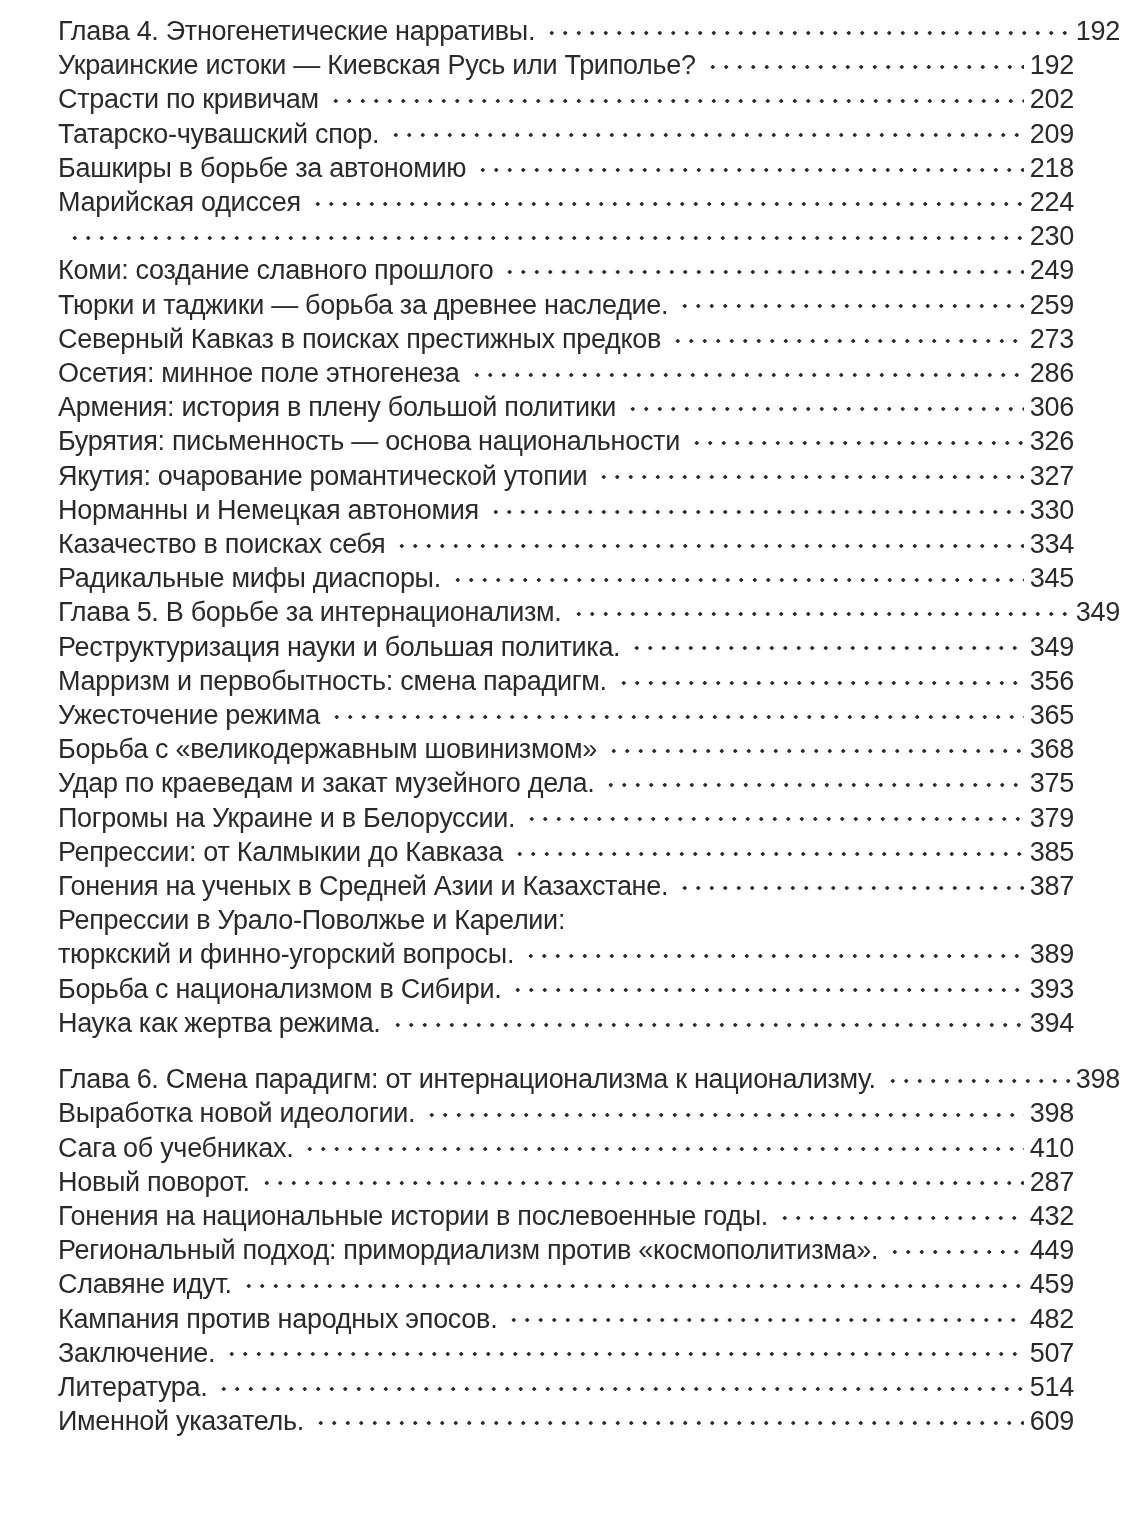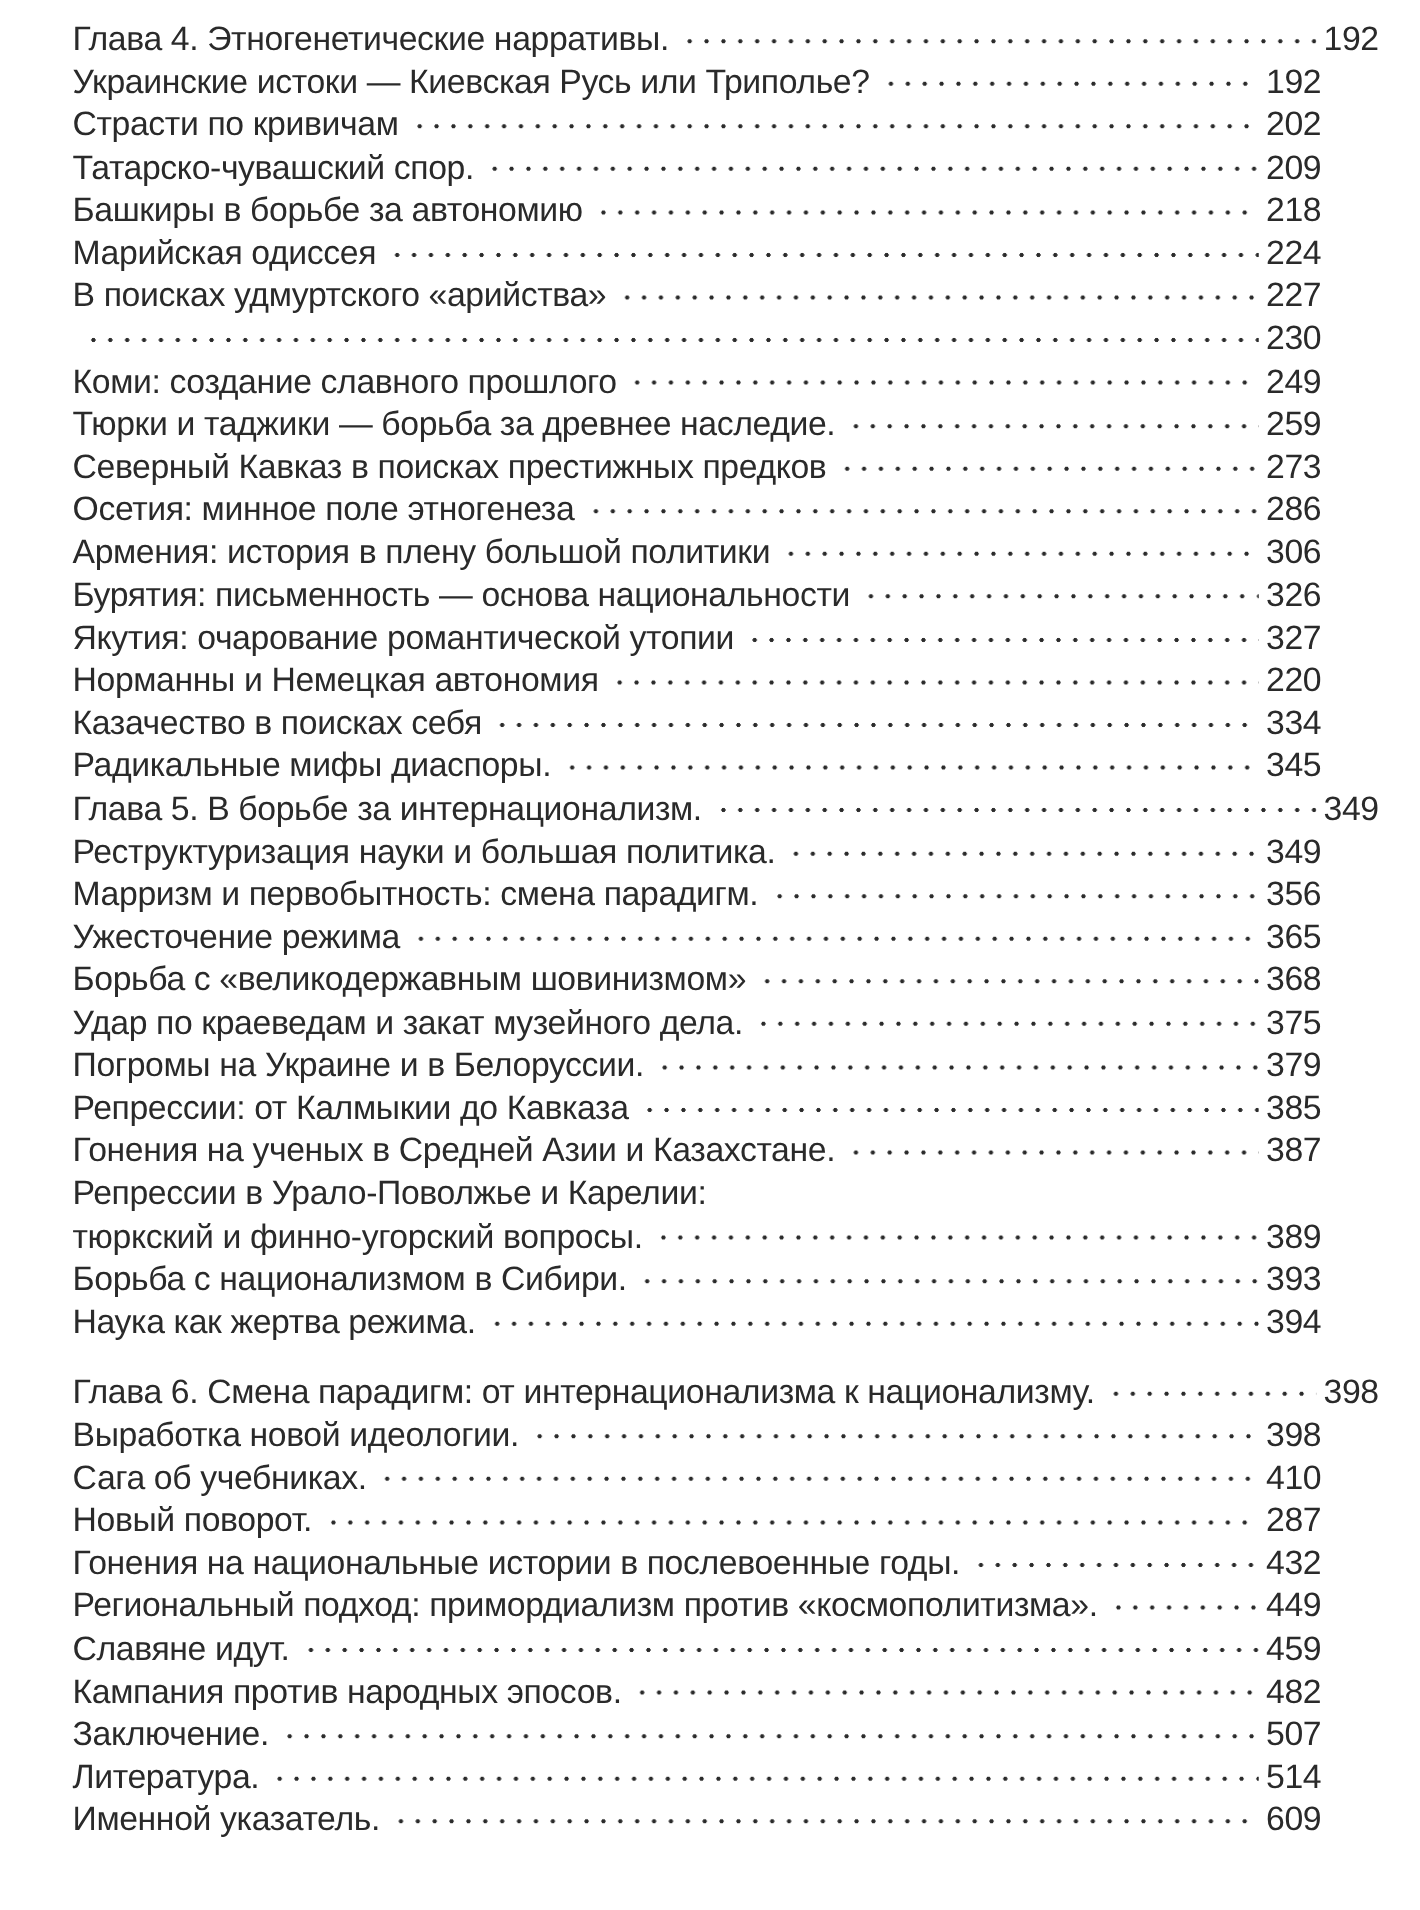--- a/index.html
+++ b/index.html
@@ -8,21 +8,21 @@
   }
   html,body{ margin:0; padding:0; }
   body{
     width:1136px; height:1528px;
     background:var(--bg);
     color:var(--ink);
     font-family:"Liberation Sans", sans-serif;
     overflow:hidden;
   }
   .toc{
-    padding:14px 33px 0 58px;
+    padding:14px 16px 0 58px;
   }
   .row{
     display:flex;
     align-items:baseline;
     font-size:27px;
     line-height:34.2px;
     letter-spacing:-0.3px;
     font-weight:400;
   }
   .row .title{
@@ -77,25 +77,20 @@
     <span class="title">Башкиры в борьбе за автономию</span>
     <span class="leader"></span>
     <span class="page-num">218</span>
   </div>
       <div class="row section">
     <span class="title">Марийская одиссея</span>
     <span class="leader"></span>
     <span class="page-num">224</span>
   </div>
       <div class="row section">
-    <span class="title">В поисках удмуртского «арийства»</span>
-    <span class="leader"></span>
-    <span class="page-num">227</span>
-  </div>
-      <div class="row section">
     <span class="leader"></span>
     <span class="page-num">230</span>
   </div>
       <div class="row section">
     <span class="title">Коми: создание славного прошлого</span>
     <span class="leader"></span>
     <span class="page-num">249</span>
   </div>
       <div class="row section">
     <span class="title">Тюрки и таджики — борьба за древнее наследие.</span>
@@ -123,21 +118,21 @@
     <span class="page-num">326</span>
   </div>
       <div class="row section">
     <span class="title">Якутия: очарование романтической утопии</span>
     <span class="leader"></span>
     <span class="page-num">327</span>
   </div>
       <div class="row section">
     <span class="title">Норманны и Немецкая автономия</span>
     <span class="leader"></span>
-    <span class="page-num">220</span>
+    <span class="page-num">330</span>
   </div>
       <div class="row section">
     <span class="title">Казачество в поисках себя</span>
     <span class="leader"></span>
     <span class="page-num">334</span>
   </div>
       <div class="row section">
     <span class="title">Радикальные мифы диаспоры.</span>
     <span class="leader"></span>
     <span class="page-num">345</span>

